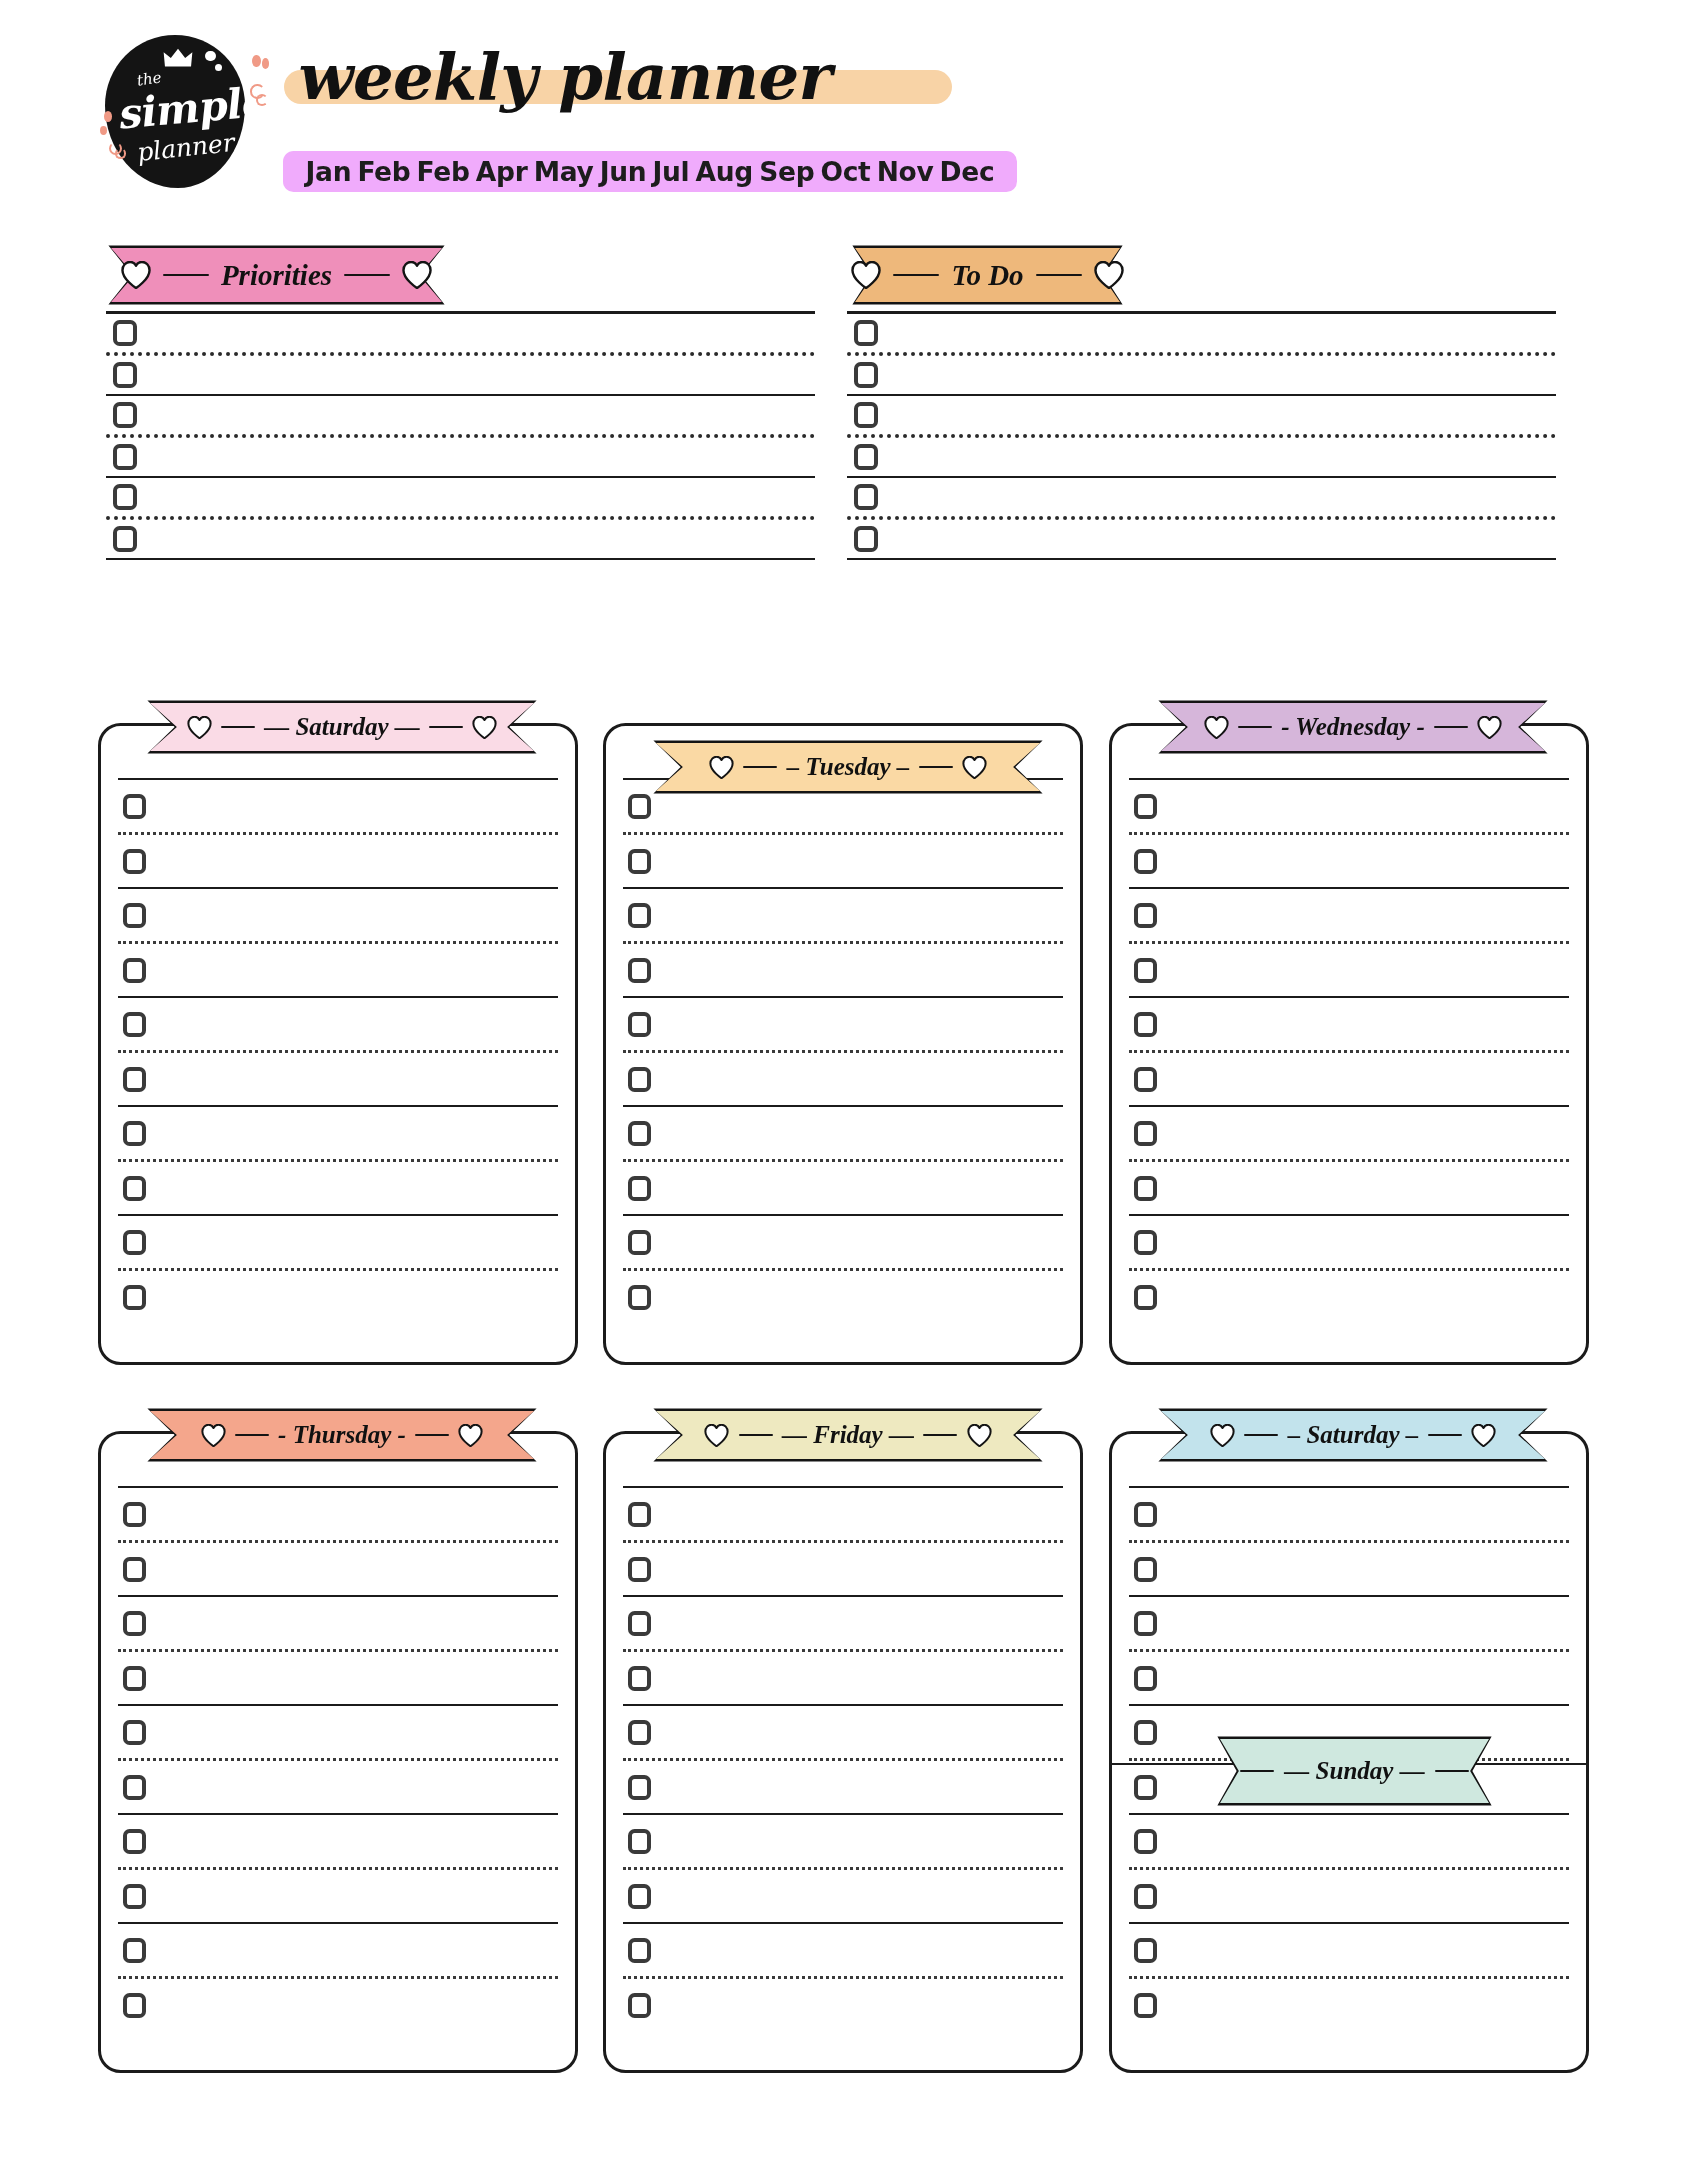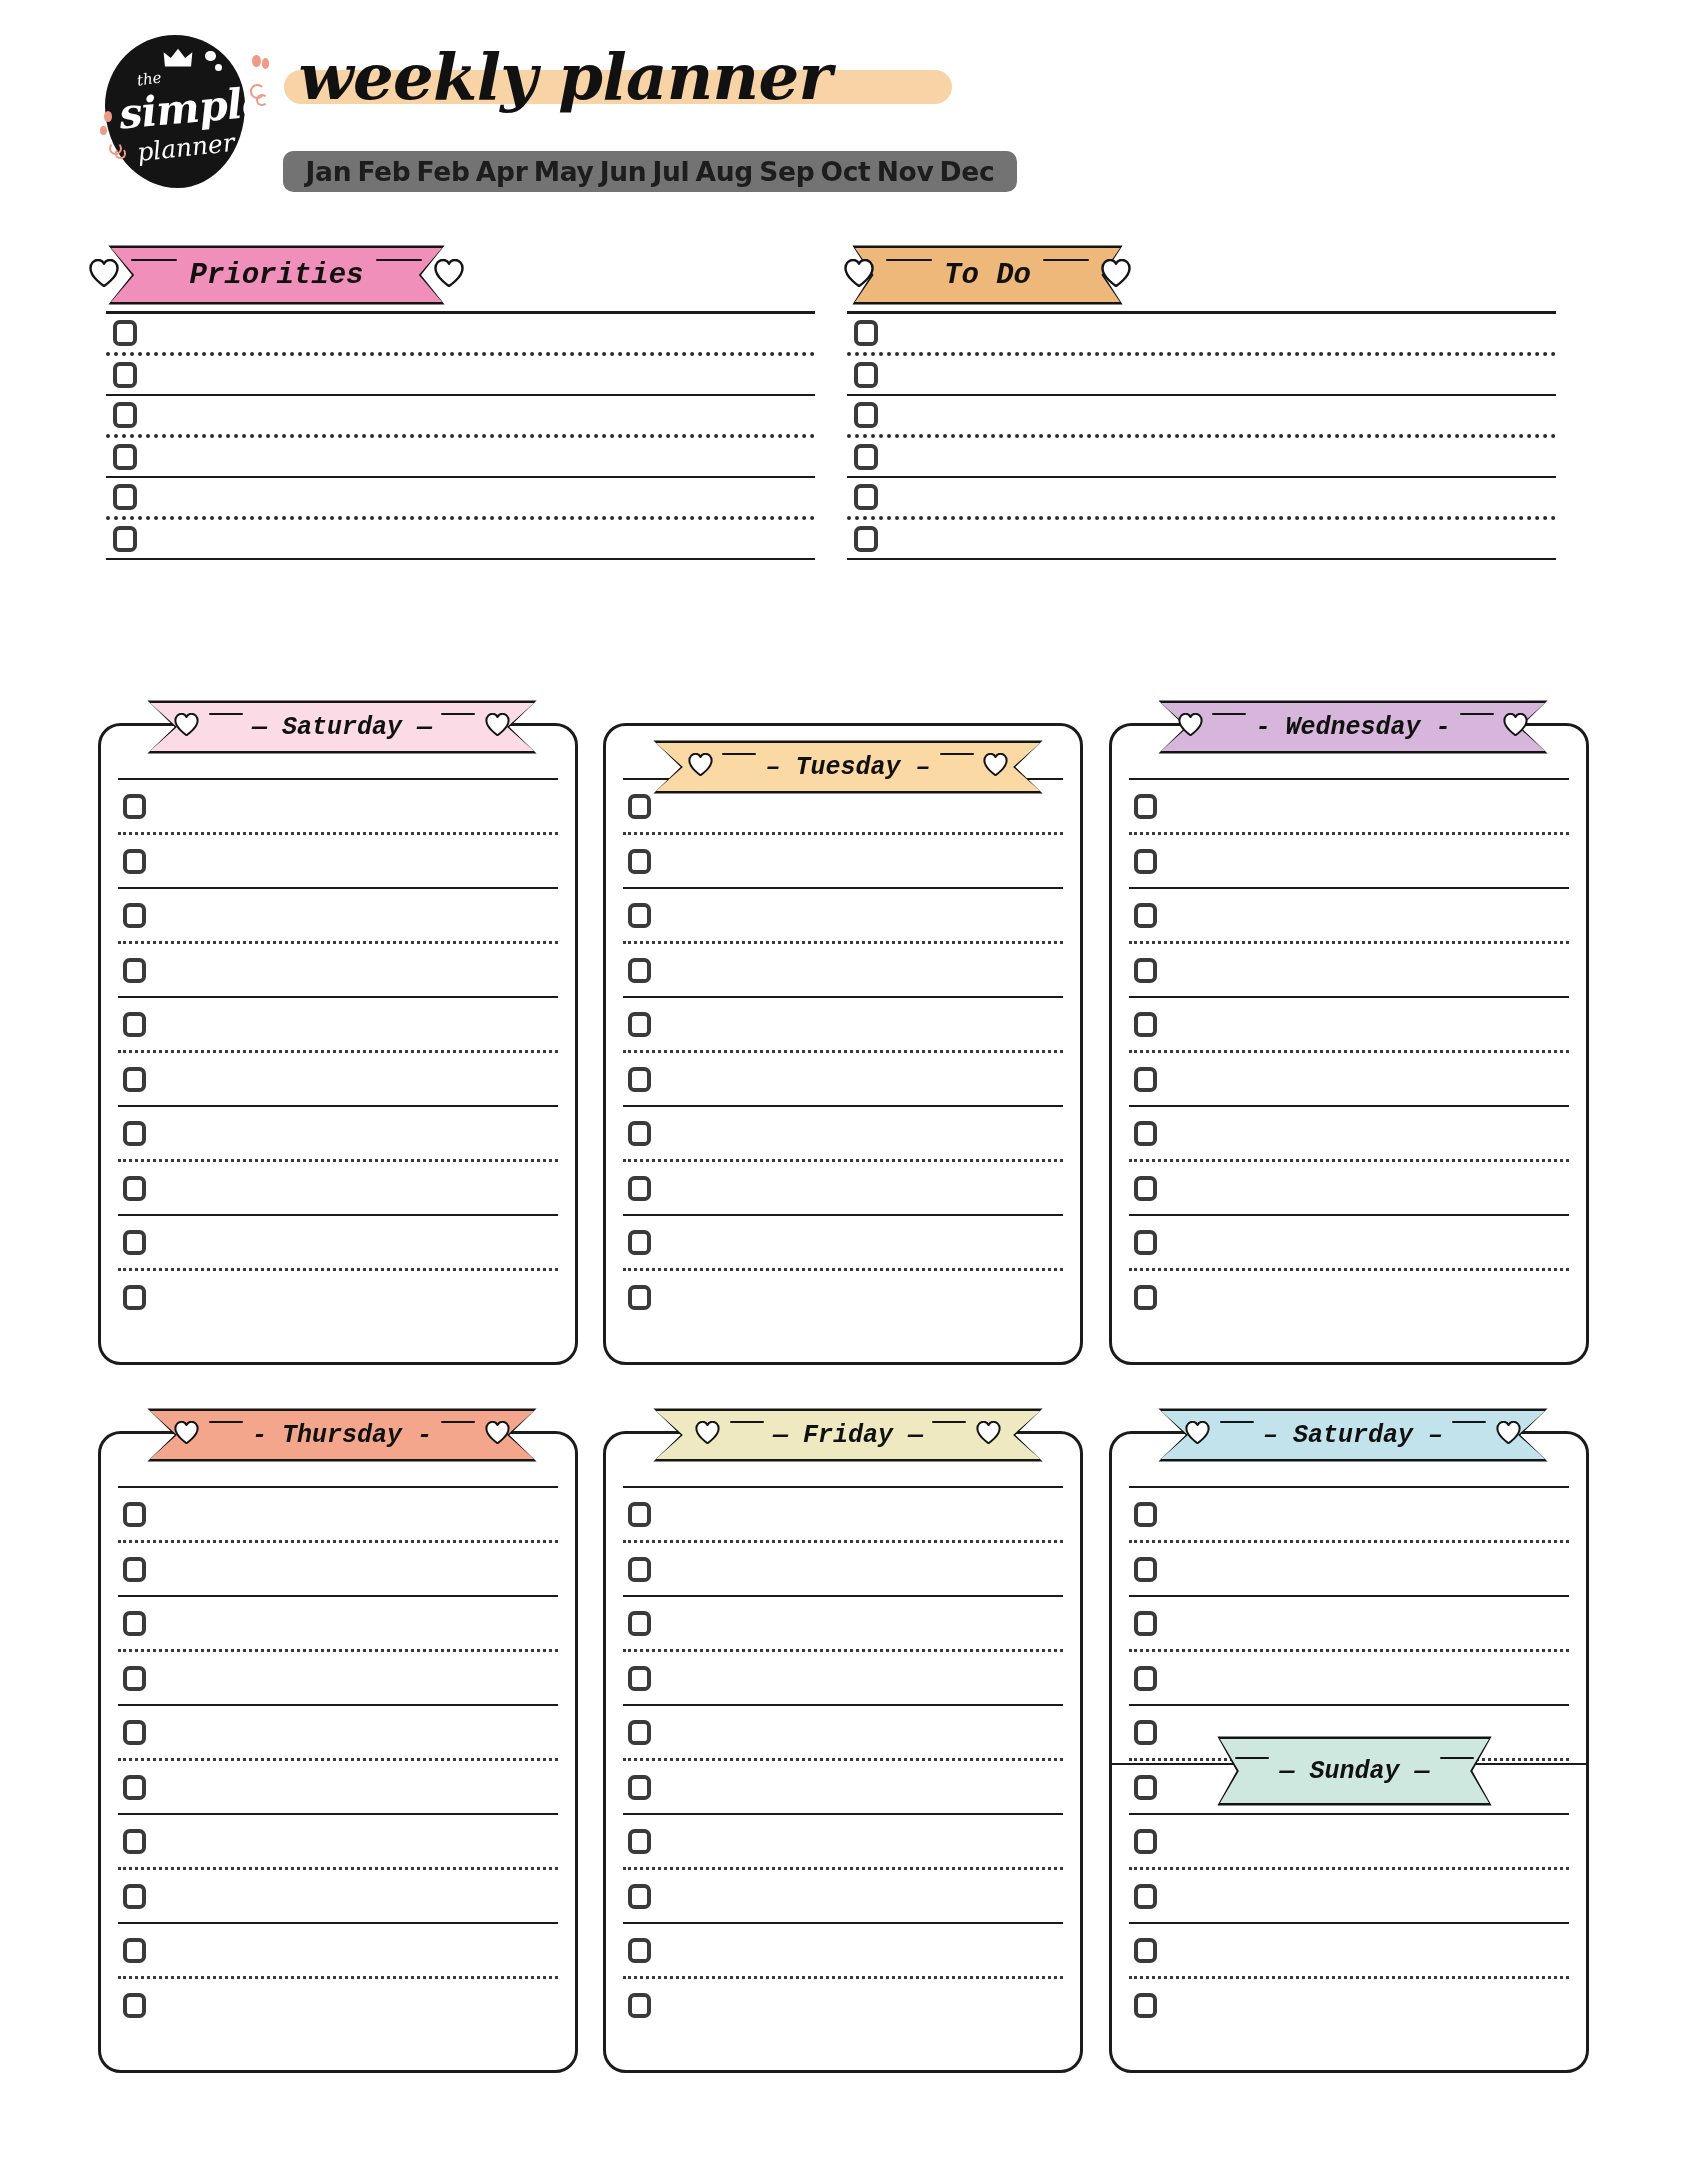--- a/index.html
+++ b/index.html
@@ -122,21 +122,21 @@
     letter-spacing: -0.7px;
     white-space: nowrap;
   }
 
   .months-pill {
     position: absolute;
     left: 283px;
     top: 151px;
     width: 734px;
     height: 41px;
-    background: #737373;
+    background: #f0abfc;
     border-radius: 10.6px;
     display: flex;
     align-items: center;
     justify-content: space-between;
     padding: 0 22.5px;
   }
   .month {
     font-family: "DejaVu Sans", sans-serif;
     font-weight: bold;
     font-size: 26.5px;
@@ -164,22 +164,23 @@
     inset: -2.6px;
     -webkit-clip-path: polygon(0% 0%, 100% 0%, 93% 50%, 100% 100%, 0% 100%, 7% 50%);
     clip-path: polygon(0% 0%, 100% 0%, 93% 50%, 100% 100%, 0% 100%, 7% 50%);
     background: #141414;
     z-index: -1;
   }
   .ribbon-inner {
     position: relative;
     z-index: 2;
     display: flex;
+    align-items: center;
     gap: 9.3px;
-    font-family: Liberation Mono, monospace;
+    font-family: Liberation Serif, serif;
     font-style: italic;
     font-weight: bold;
     color: #111;
     white-space: nowrap;
   }
   .heart-ic {
     font-size: 0;
     line-height: 0;
     display: inline-block;
   }

